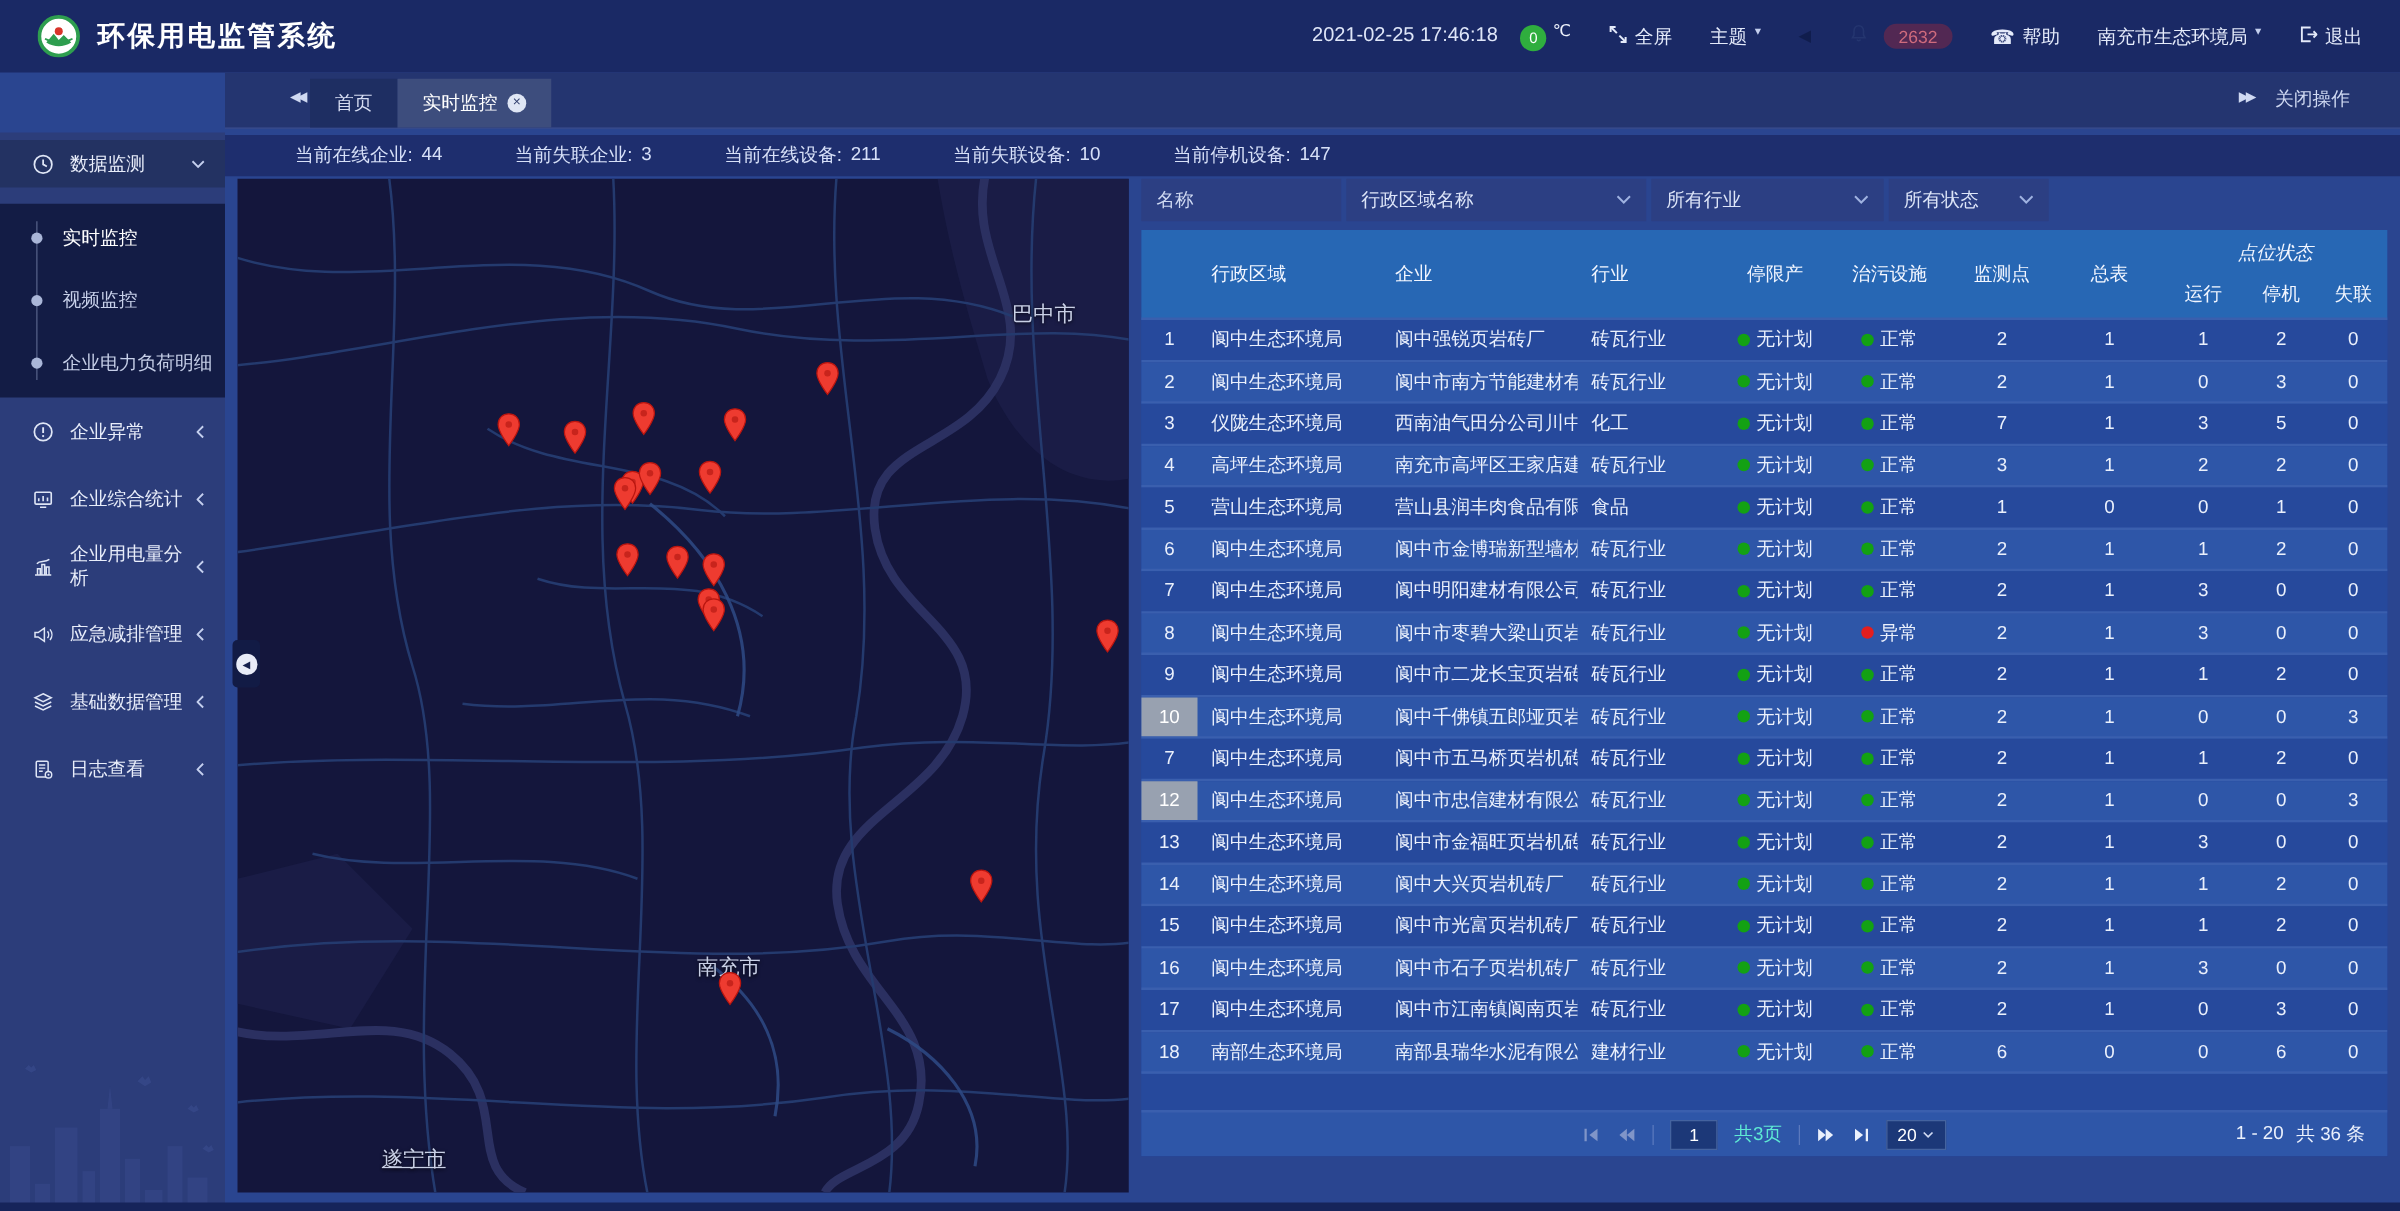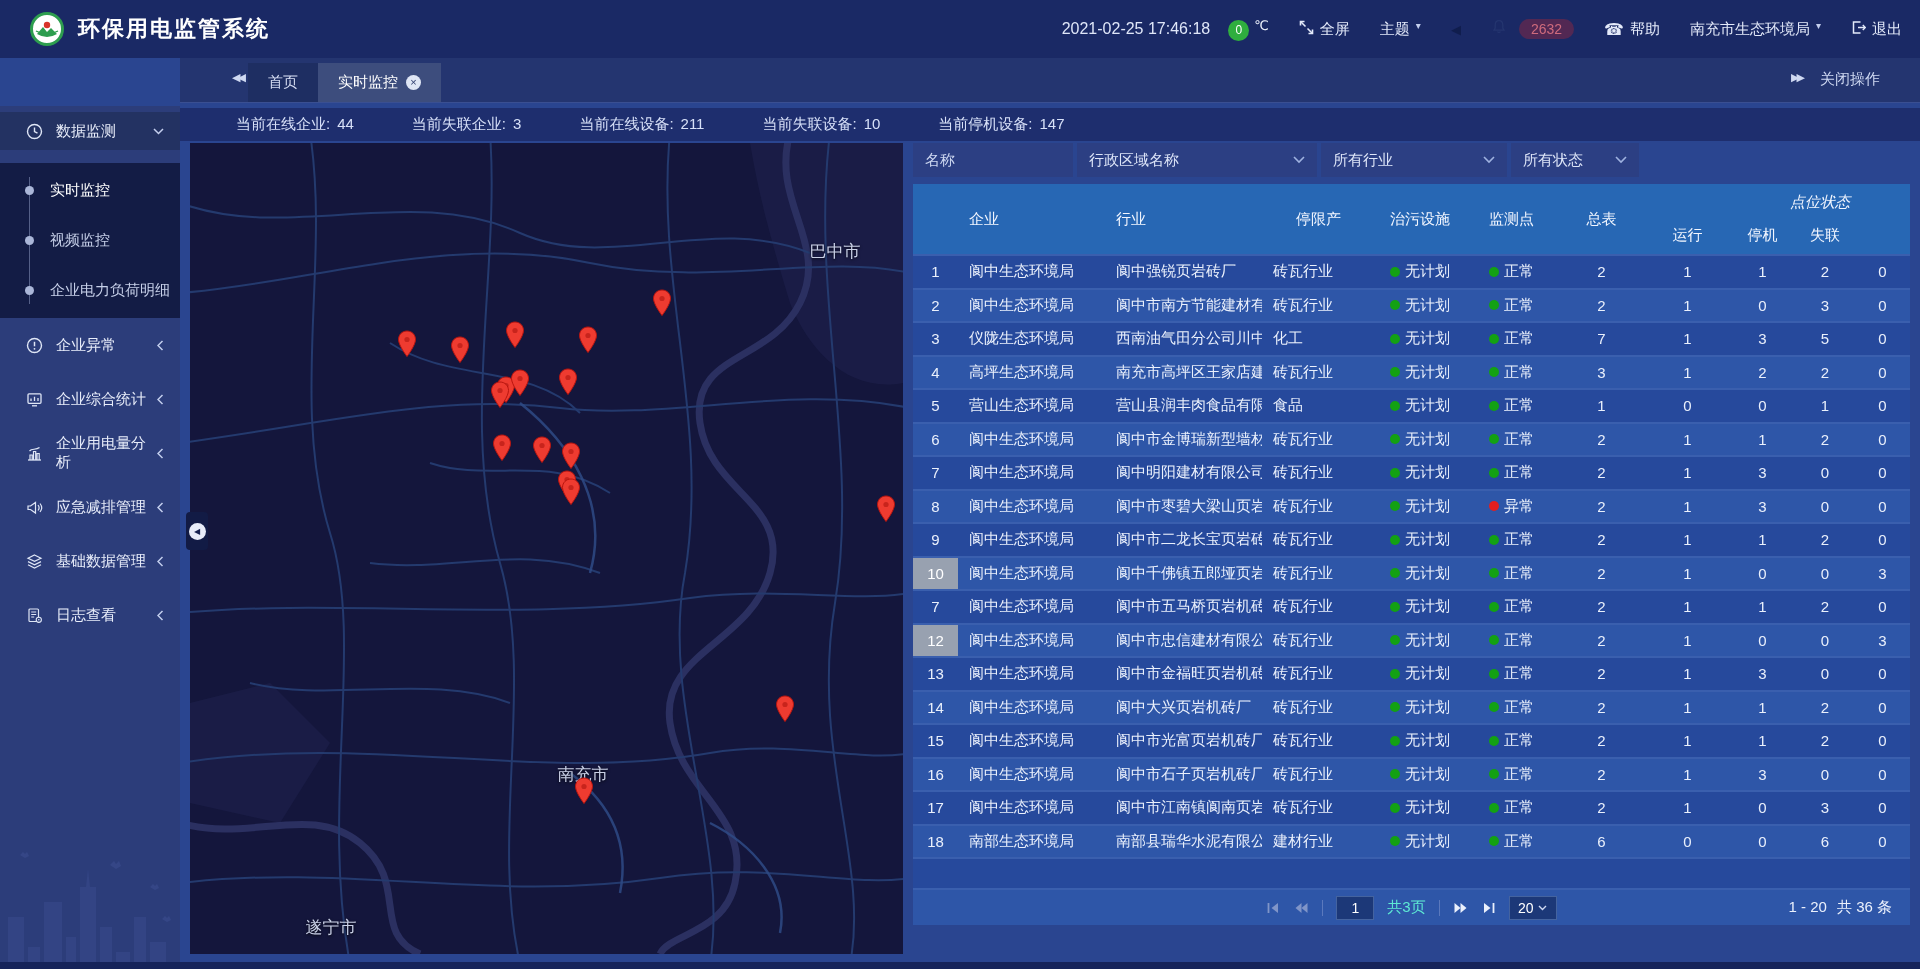--- a/index.html
+++ b/index.html
@@ -10,21 +10,21 @@
     font-family:"Liberation Sans","DejaVu Sans",sans-serif;
     color:#e9eefb; -webkit-font-smoothing:antialiased;
   }
   .glyph { font-family:"DejaVu Sans","Liberation Sans",sans-serif; }
 
   
   .hdr { position:absolute; left:0; top:0; width:1920px; height:58px; background:#1a2965;
          display:flex; align-items:center; }
   .hdr-logo { margin-left:30px; }
   .hdr-title { margin-left:14px; font-size:22px; font-weight:bold; color:#fff; letter-spacing:2px; }
-  .hdr-right { margin-left:auto; display:flex; align-items:center; padding-right:18px; }
+  .hdr-right { margin-left:auto; display:flex; align-items:center; padding-right:30px; }
   .hdr-time { font-size:16px; color:#dfe6f8; }
   .weather { display:flex; align-items:flex-start; margin-left:18px; }
   .temp-circle { width:21px; height:21px; border-radius:50%; background:#2fae3e; color:#fff;
                  font-size:12px; display:flex; align-items:center; justify-content:center; margin-top:2px; }
   .temp-unit { font-size:13px; color:#eef2fc; margin-left:5px; }
   .hdr-item { display:flex; align-items:flex-start; gap:6px; margin-left:30px; font-size:15px; color:#e4eafa; cursor:pointer; }
   .caret { font-size:10px; color:#c4cfee; }
   .mute-glyph { font-size:13px; color:#101d4d; }
   .badge-pill { background:rgba(150,40,62,.45); border-radius:10px; padding:2px 12px;
                 font-size:14px; color:#cf6b7d; margin-left:6px; }
@@ -73,21 +73,21 @@
   .map-toggle { position:absolute; left:-4px; top:369px; width:22px; height:38px; background:#121b45;
                 border-radius:4px; display:flex; align-items:center; justify-content:center; cursor:pointer; }
   .map-toggle .circ { width:17px; height:17px; border-radius:50%; background:#e8ecf8; color:#15204e;
                       font-size:8px; display:flex; align-items:center; justify-content:center; }
 
   
   .filters { position:absolute; left:913px; top:143px; height:34px; display:flex; gap:4px; }
   .ffield { height:34px; background:#2c3f83; display:flex; align-items:center; padding:0 12px;
             font-size:15px; color:#dde5f8; }
   .ffield input { border:0; outline:0; background:transparent; color:#eef2fc; font-size:15px; width:100%;
-                  font-family:Liberation Serif, serif; }
+                  font-family:Liberation Sans, sans-serif; }
   .ffield input::placeholder { color:#cfd9f2; opacity:1; }
   .fname { width:160px; }
   .fregion { width:240px; justify-content:space-between; cursor:pointer; }
   .findustry { width:186px; justify-content:space-between; cursor:pointer; }
   .fstatus { width:128px; justify-content:space-between; cursor:pointer; }
 
   
   .tpanel { position:absolute; left:913px; top:184px; width:997px; height:741px; overflow:hidden; background:#26499c; }
   :root { }
   .thead { position:relative; height:72px; background:#2767b4; display:grid;
@@ -372,21 +372,21 @@
           <path d="M520 680 C560 700 600 740 590 790"></path>
         </g>
       </svg>
 
       <div>
 
           <div class="city-label" style="left: 645px; top: 108px;">巴中市</div>
 
           <div class="city-label" style="left: 393px; top: 631px;">南充市</div>
 
-          <div class="city-label" style="left: 141px; top: 784px;">遂宁市</div>
+          <div class="city-label" style="left: 141px; top: 784px; text-decoration: underline;">遂宁市</div>
         </div>
 
       <div>
 
           <svg class="map-pin" viewBox="0 0 20 28" style="left: 217px; top: 215px;">
             <path d="M10 1 C5 1 1.5 4.8 1.5 9.5 C1.5 15.5 10 26.5 10 26.5 C10 26.5 18.5 15.5 18.5 9.5 C18.5 4.8 15 1 10 1 Z" fill="#ee3b30" stroke="#b9150f" stroke-width="1"></path>
             <circle cx="10" cy="9.5" r="2.6" fill="#c8241c"></circle>
           </svg>
 
           <svg class="map-pin" viewBox="0 0 20 28" style="left: 270px; top: 221px;">
@@ -495,20 +495,21 @@
       <span>所有状态</span>
       <svg width="12" height="8" viewBox="0 0 12 8">
         <polyline points="1,1 6,6 11,1" fill="none" stroke="#9fb2e0" stroke-width="1.6"></polyline>
       </svg>
     </div>
   </div>
 
   <div class="tpanel">
     <div class="thead">
       <div class="th center"></div>
+      <div class="th left">行政区域</div>
       <div class="th left">企业</div>
       <div class="th left">行业</div>
       <div class="th center">停限产</div>
       <div class="th center">治污设施</div>
       <div class="th center">监测点</div>
       <div class="th center">总表</div>
       <div class="th sub">运行</div>
       <div class="th sub">停机</div>
       <div class="th sub">失联</div>
       <div class="th-group">点位状态</div>

